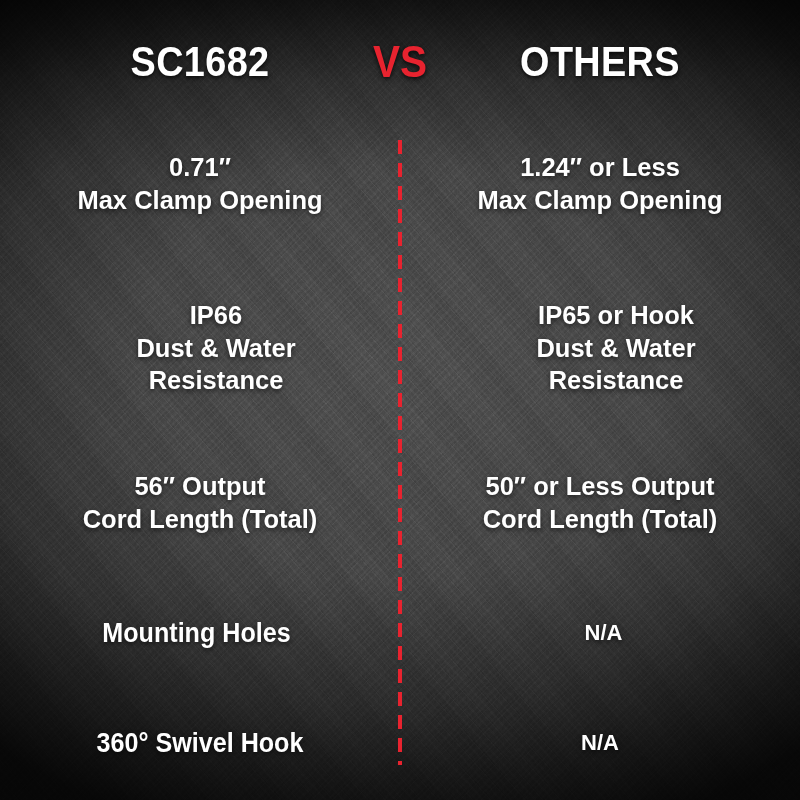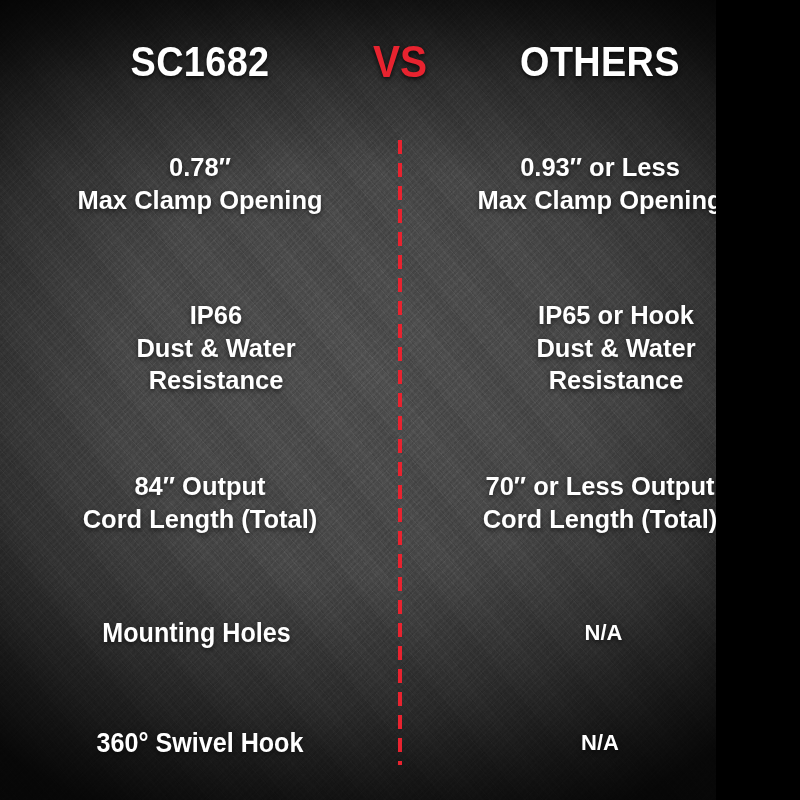--- a/index.html
+++ b/index.html
@@ -5,21 +5,21 @@
 <style>
   html, body {
     margin: 0;
     padding: 0;
     background: #000;
   }
 
   
   #stage {
     position: relative;
-    width: 716px;
+    width: 800px;
     height: 800px;
     overflow: hidden;
     font-family: "Liberation Sans", "DejaVu Sans", sans-serif;
     color: #ffffff;
     background-color: #4d4d4d;
     -webkit-font-smoothing: antialiased;
   }
 
   
   .tex {
@@ -225,47 +225,47 @@
       <div class="col-head">SC1682</div>
       <div class="col-head">OTHERS</div>
       <div class="vs-badge">VS</div>
     </div>
 
     <div class="divider"></div>
 
     <div class="rows" id="rows">
         <div class="row row-0">
           <div class="cell left-cell">
-            <span class="ln">0.78″</span>
+            <span class="ln">0.71″</span>
             <span class="ln">Max Clamp Opening</span>
           </div>
           <div class="cell right-cell">
-            <span class="ln">0.93″ or Less</span>
+            <span class="ln">1.24″ or Less</span>
             <span class="ln">Max Clamp Opening</span>
           </div>
         </div>
         <div class="row row-1">
           <div class="cell left-cell">
             <span class="ln">IP66</span>
             <span class="ln">Dust &amp; Water</span>
             <span class="ln">Resistance</span>
           </div>
           <div class="cell right-cell">
             <span class="ln">IP65 or Hook</span>
             <span class="ln">Dust &amp; Water</span>
             <span class="ln">Resistance</span>
           </div>
         </div>
         <div class="row row-2">
           <div class="cell left-cell">
-            <span class="ln">84″ Output</span>
+            <span class="ln">56″ Output</span>
             <span class="ln">Cord Length (Total)</span>
           </div>
           <div class="cell right-cell">
-            <span class="ln">70″ or Less Output</span>
+            <span class="ln">50″ or Less Output</span>
             <span class="ln">Cord Length (Total)</span>
           </div>
         </div>
         <div class="row row-3 compact">
           <div class="cell left-cell">
             <span class="ln">Mounting Holes</span>
           </div>
           <div class="cell right-cell">
             <span class="ln">N/A</span>
           </div>

